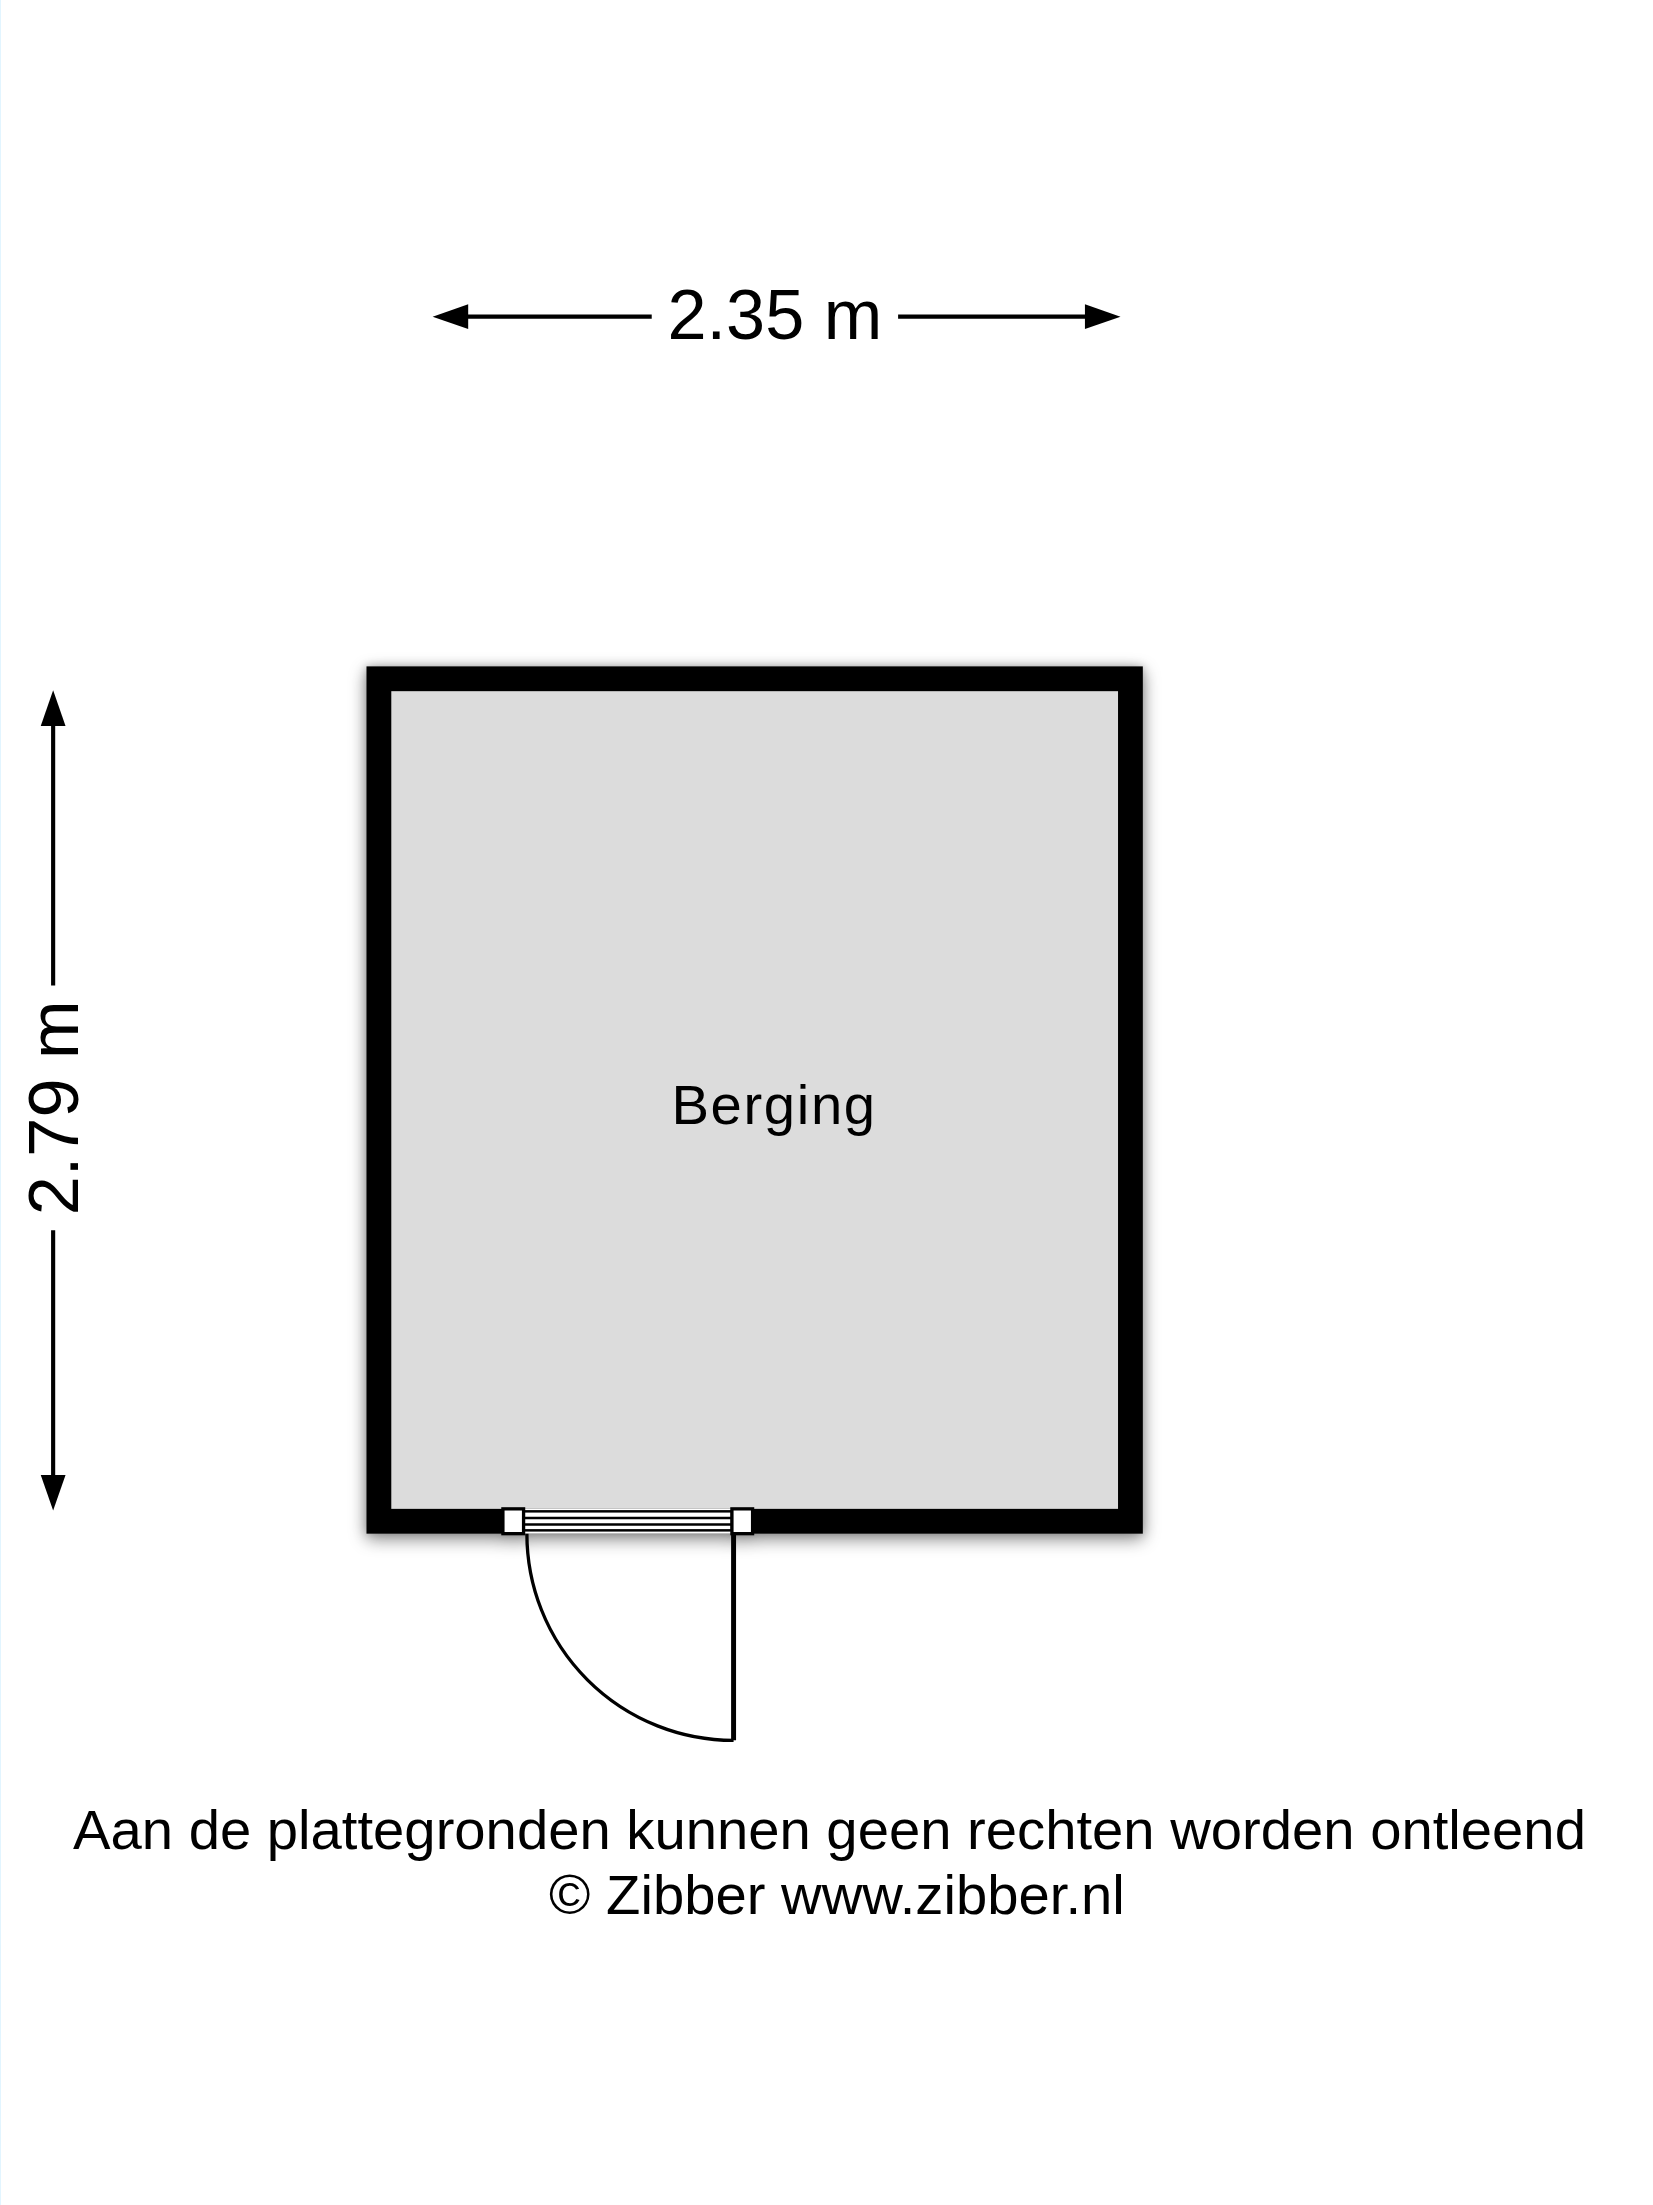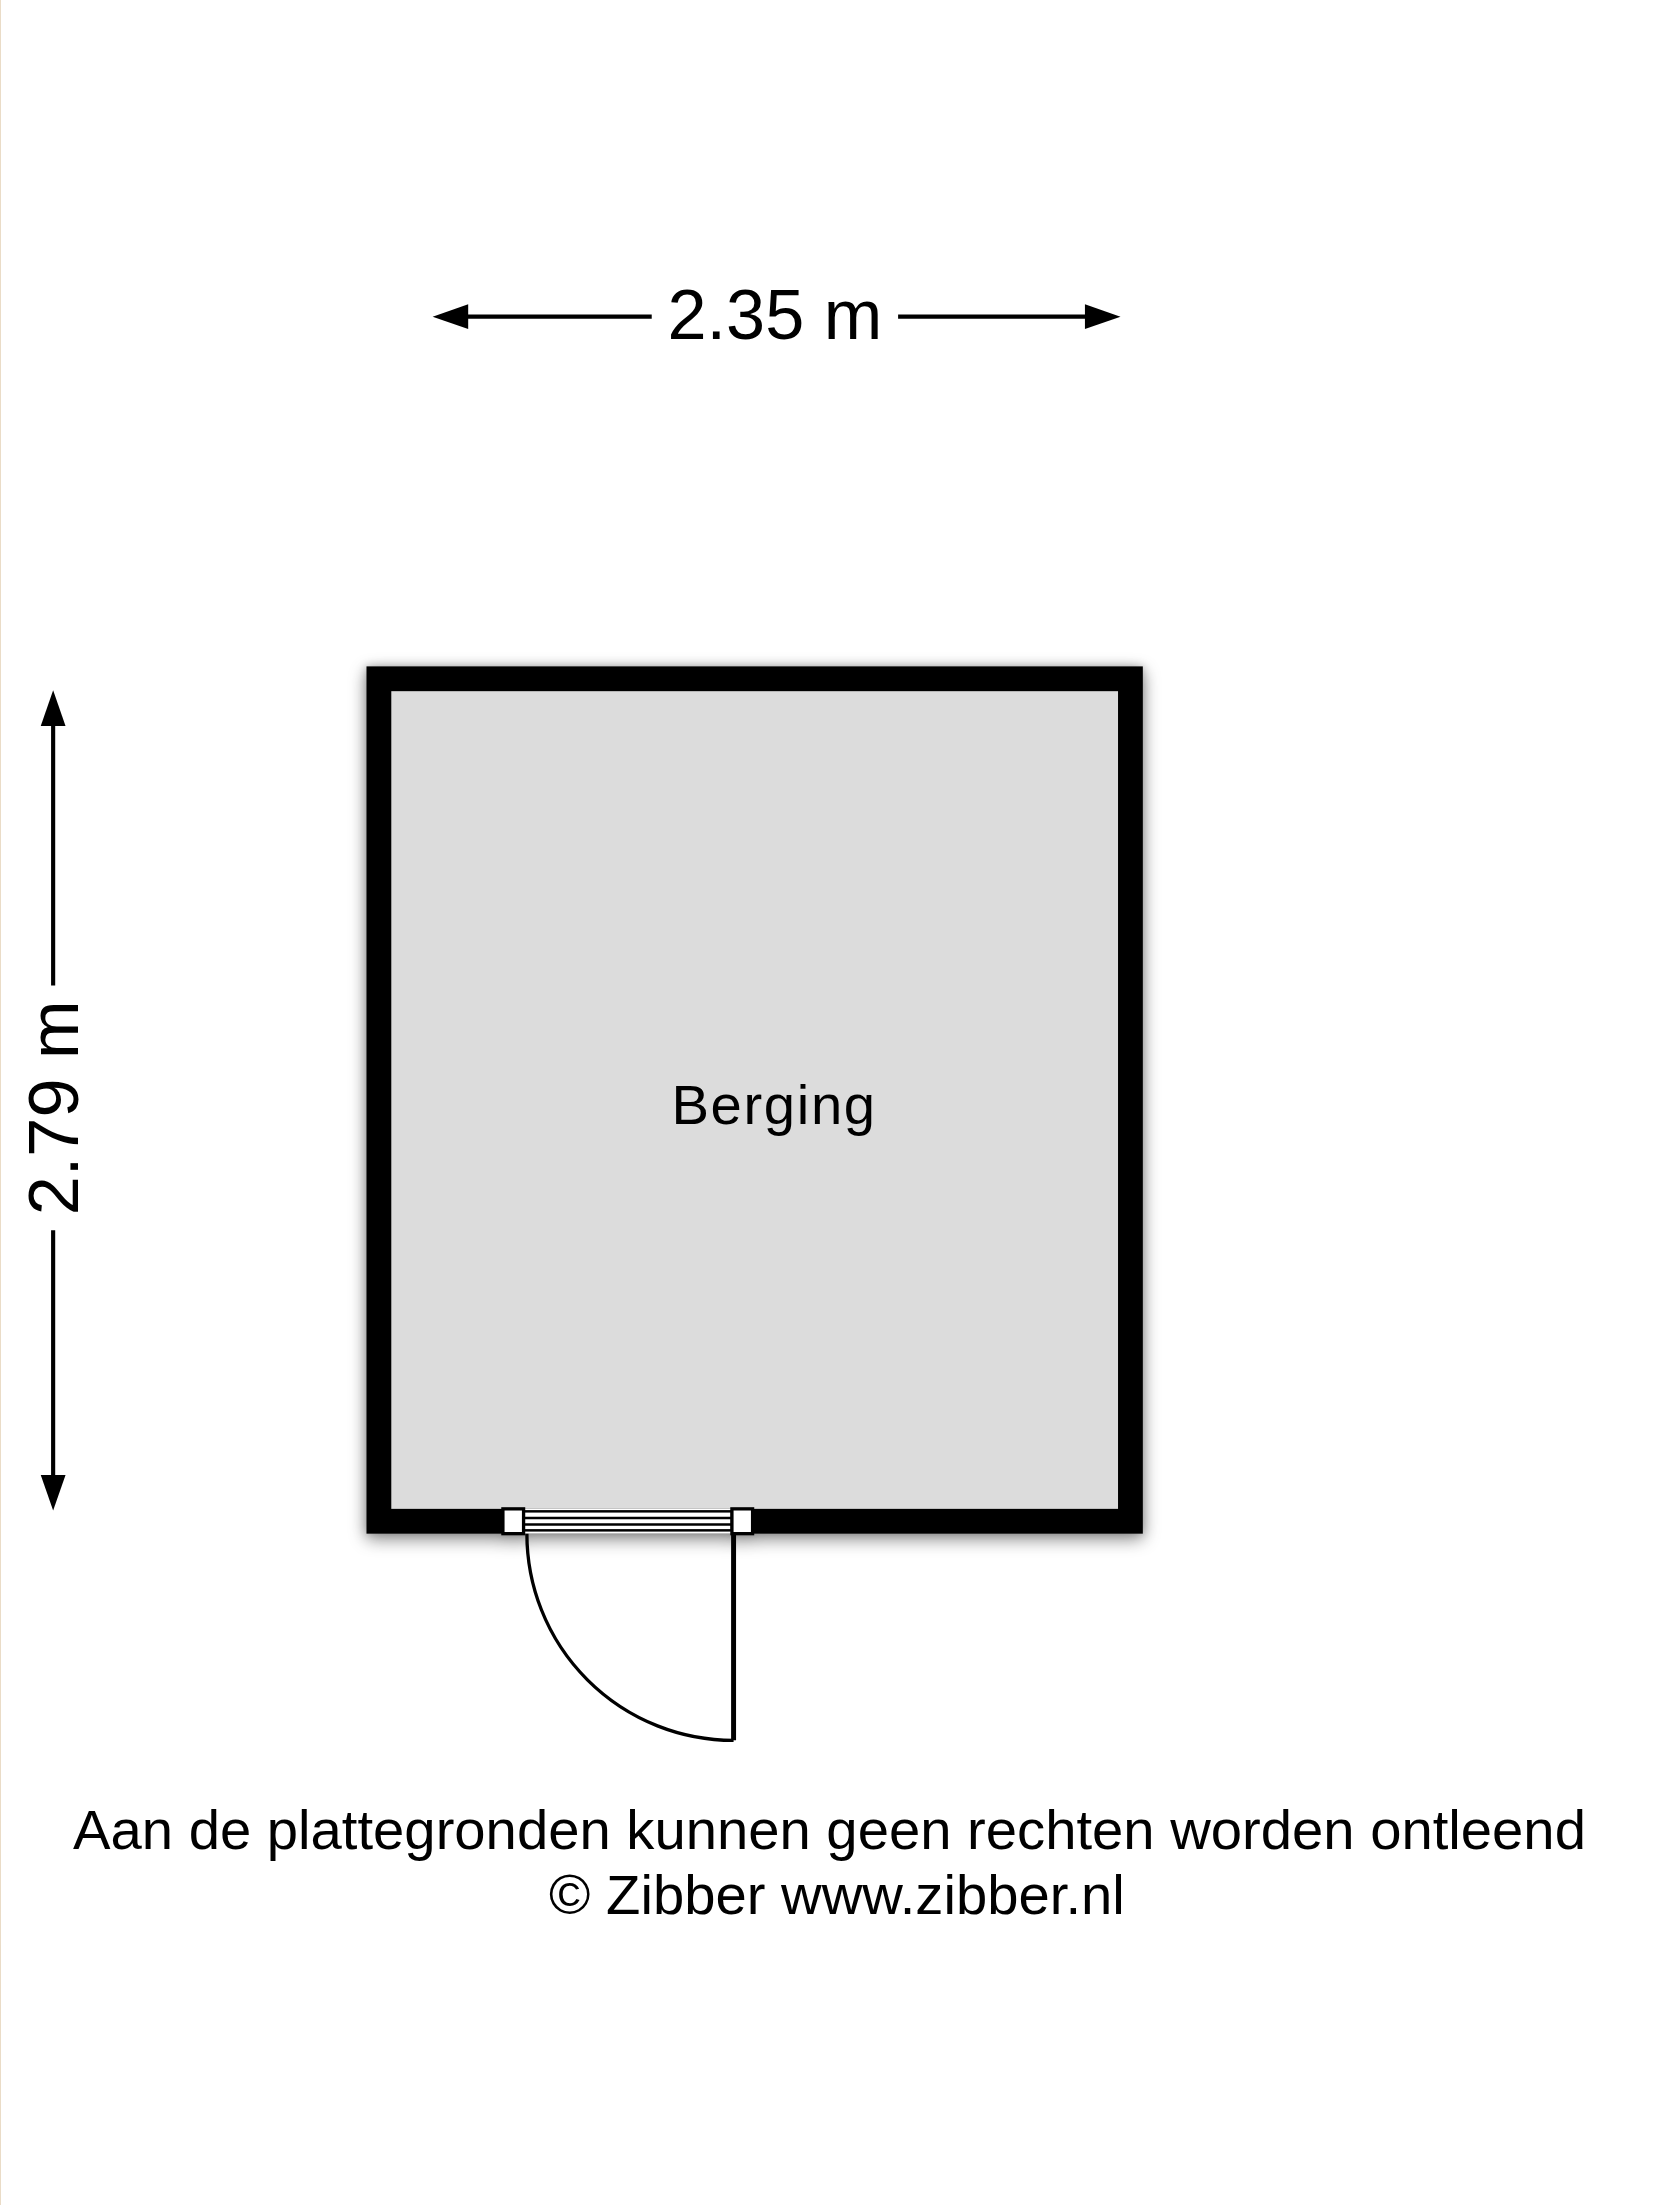--- a/index.html
+++ b/index.html
@@ -4,21 +4,21 @@
 <style>
   html, body {
     margin: 0;
     padding: 0;
     background: #ffffff;
   }
   .page {
     position: relative;
     width: 1654px;
     height: 2205px;
-    background: #a16207;
+    background: #7dd3fc;
     font-family: "Liberation Sans", sans-serif;
     overflow: hidden;
   }
   svg { display: block; }
   .dim-line   { stroke: #000000; stroke-width: 5; fill: none; }
   .arrow-head { fill: #000000; stroke: none; }
   .dim-text   { font-size: 85px; fill: #000000; }
   .room-text  { font-size: 68px; fill: #000000; letter-spacing: 2px; }
   .footer-text{ font-size: 68px; fill: #000000; }
   .shadowed   { filter: drop-shadow(0px 6px 10px rgba(0,0,0,0.40)) drop-shadow(0px 0px 5px rgba(0,0,0,0.25)); }

